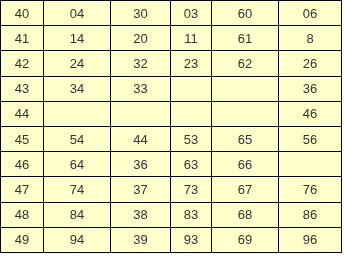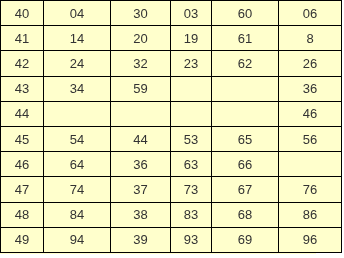--- a/index.html
+++ b/index.html
@@ -106,36 +106,36 @@
           <td class="lightgreen">04</td>
           <td class="lightgreen">30</td>
           <td class="lightgreen">03</td>
           <td class="lightgreen">60</td>
           <td class="lightgreen">06</td>
         </tr>
         <tr>
           <td class="green">41</td>
           <td class="green">14</td>
           <td class="green">20</td>
-          <td class="green">19</td>
+          <td class="green">11</td>
           <td class="green">61</td>
           <td class="green">8</td>
         </tr>
         <tr>
           <td class="orange">42</td>
           <td class="orange">24</td>
           <td class="orange">32</td>
           <td class="orange">23</td>
           <td class="orange">62</td>
           <td class="orange">26</td>
         </tr>
         <tr>
           <td class="red">43</td>
           <td class="red">34</td>
-          <td class="red">59</td>
+          <td class="red">33</td>
           <td class="empty"></td>
           <td class="empty"></td>
           <td class="red">36</td>
         </tr>
         <tr>
           <td class="cream">44</td>
           <td class="empty"></td>
           <td class="empty"></td>
           <td class="empty"></td>
           <td class="empty"></td>

